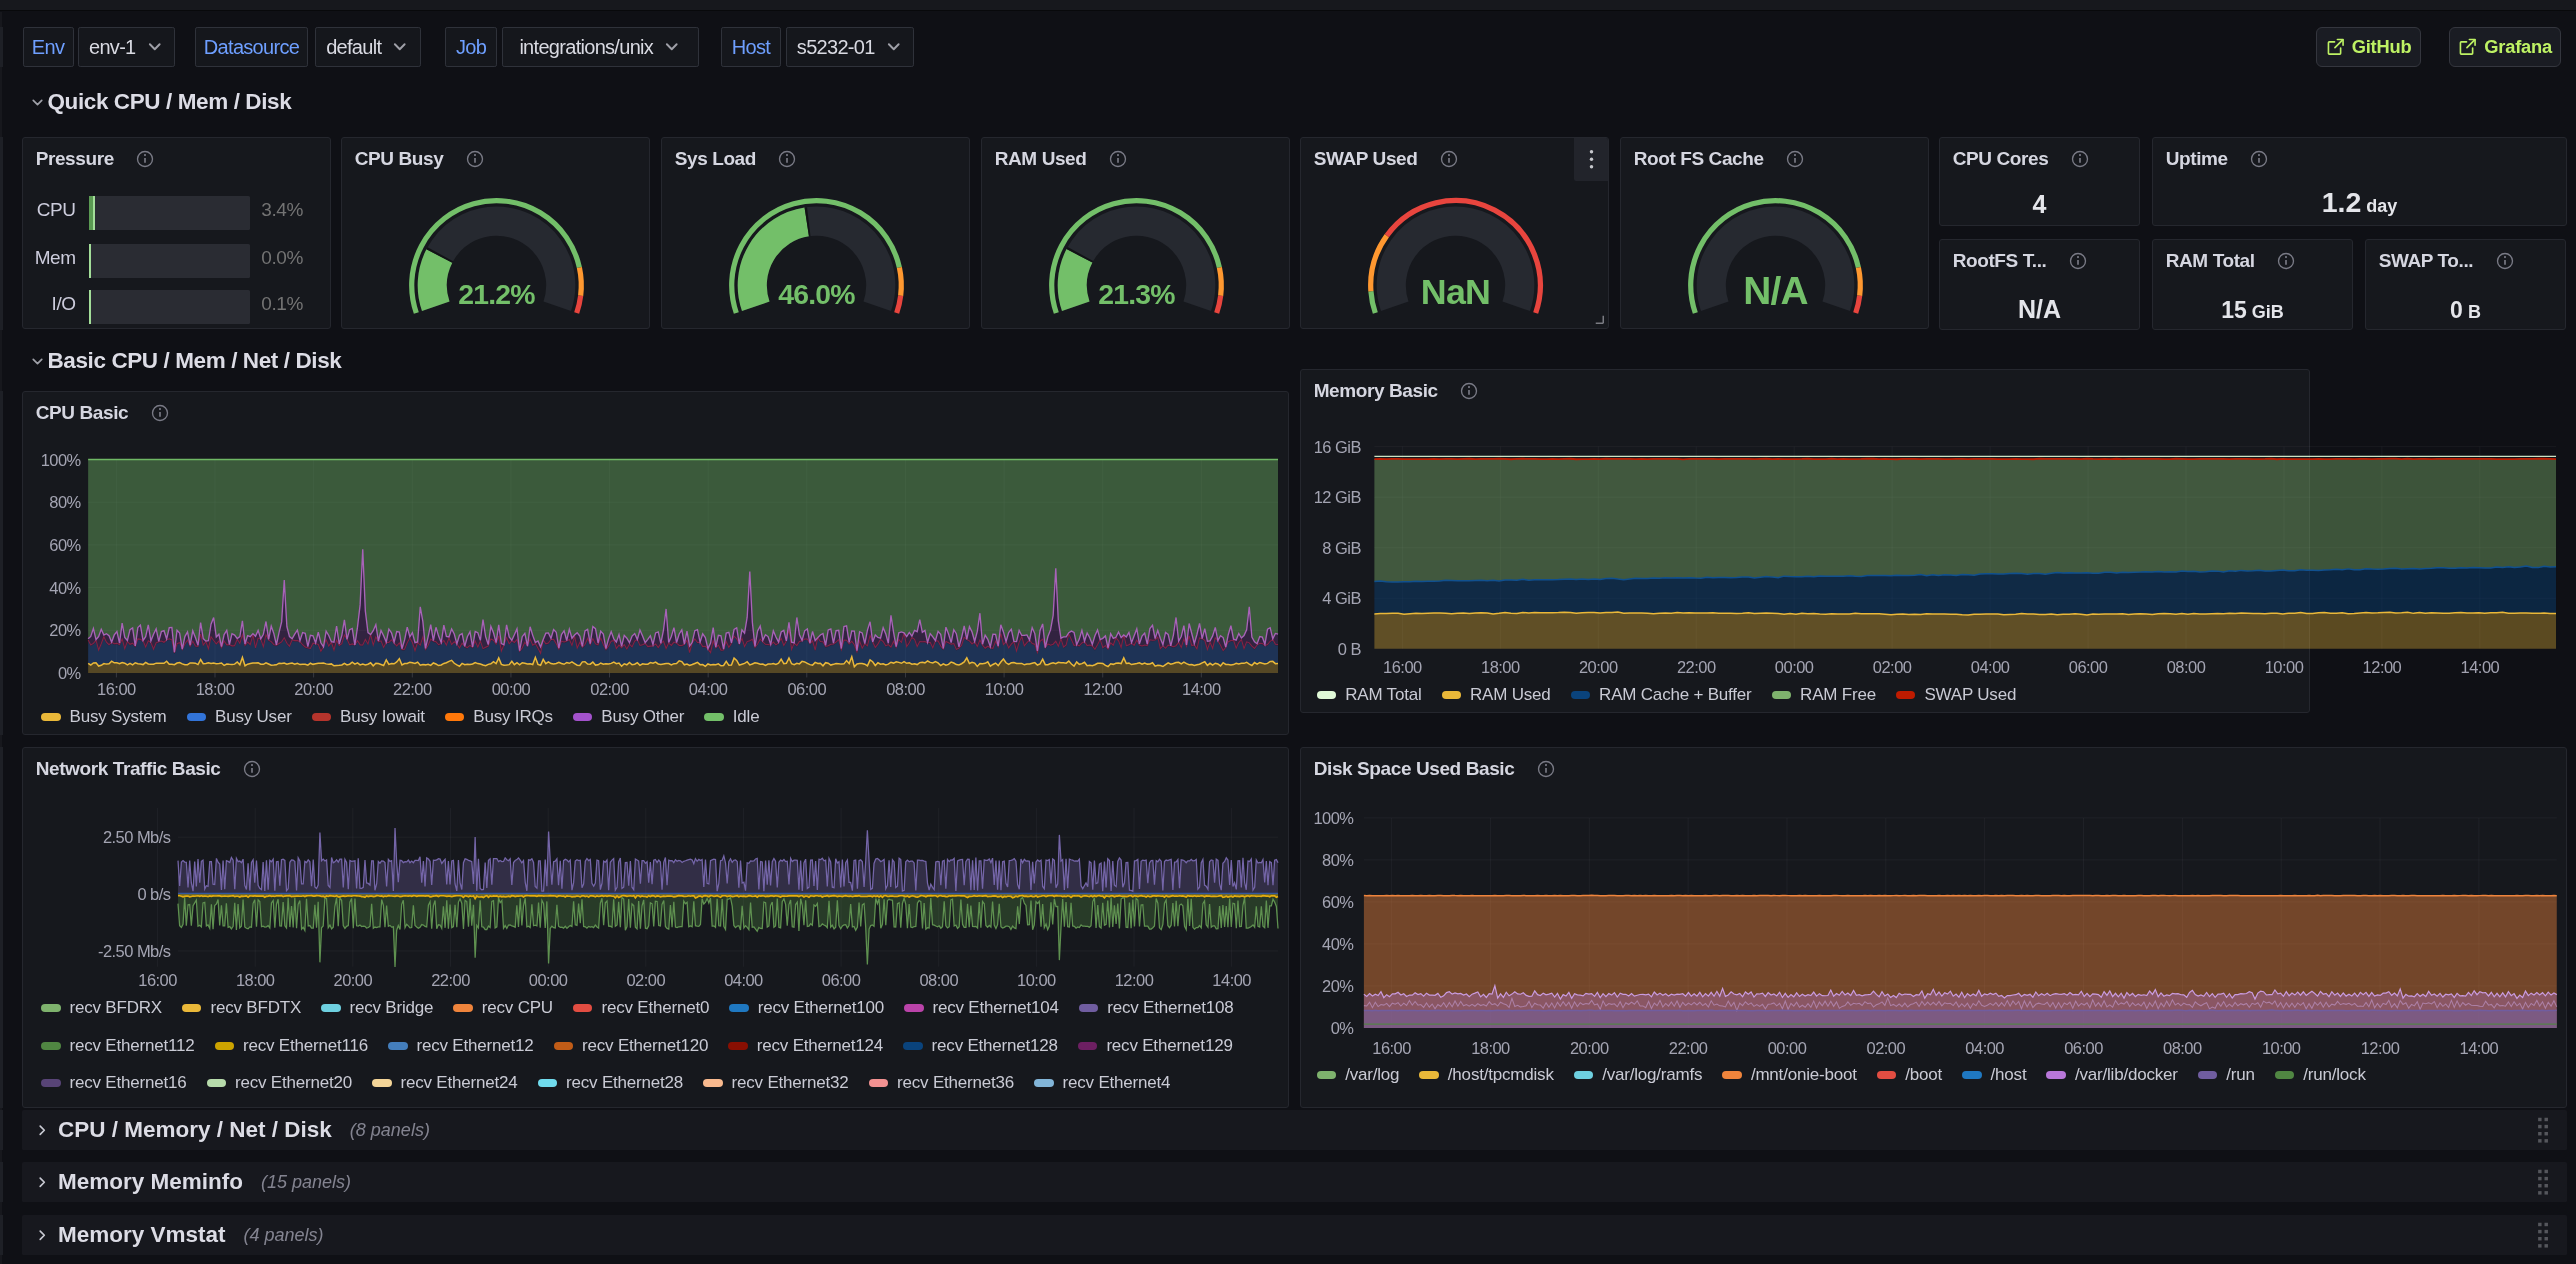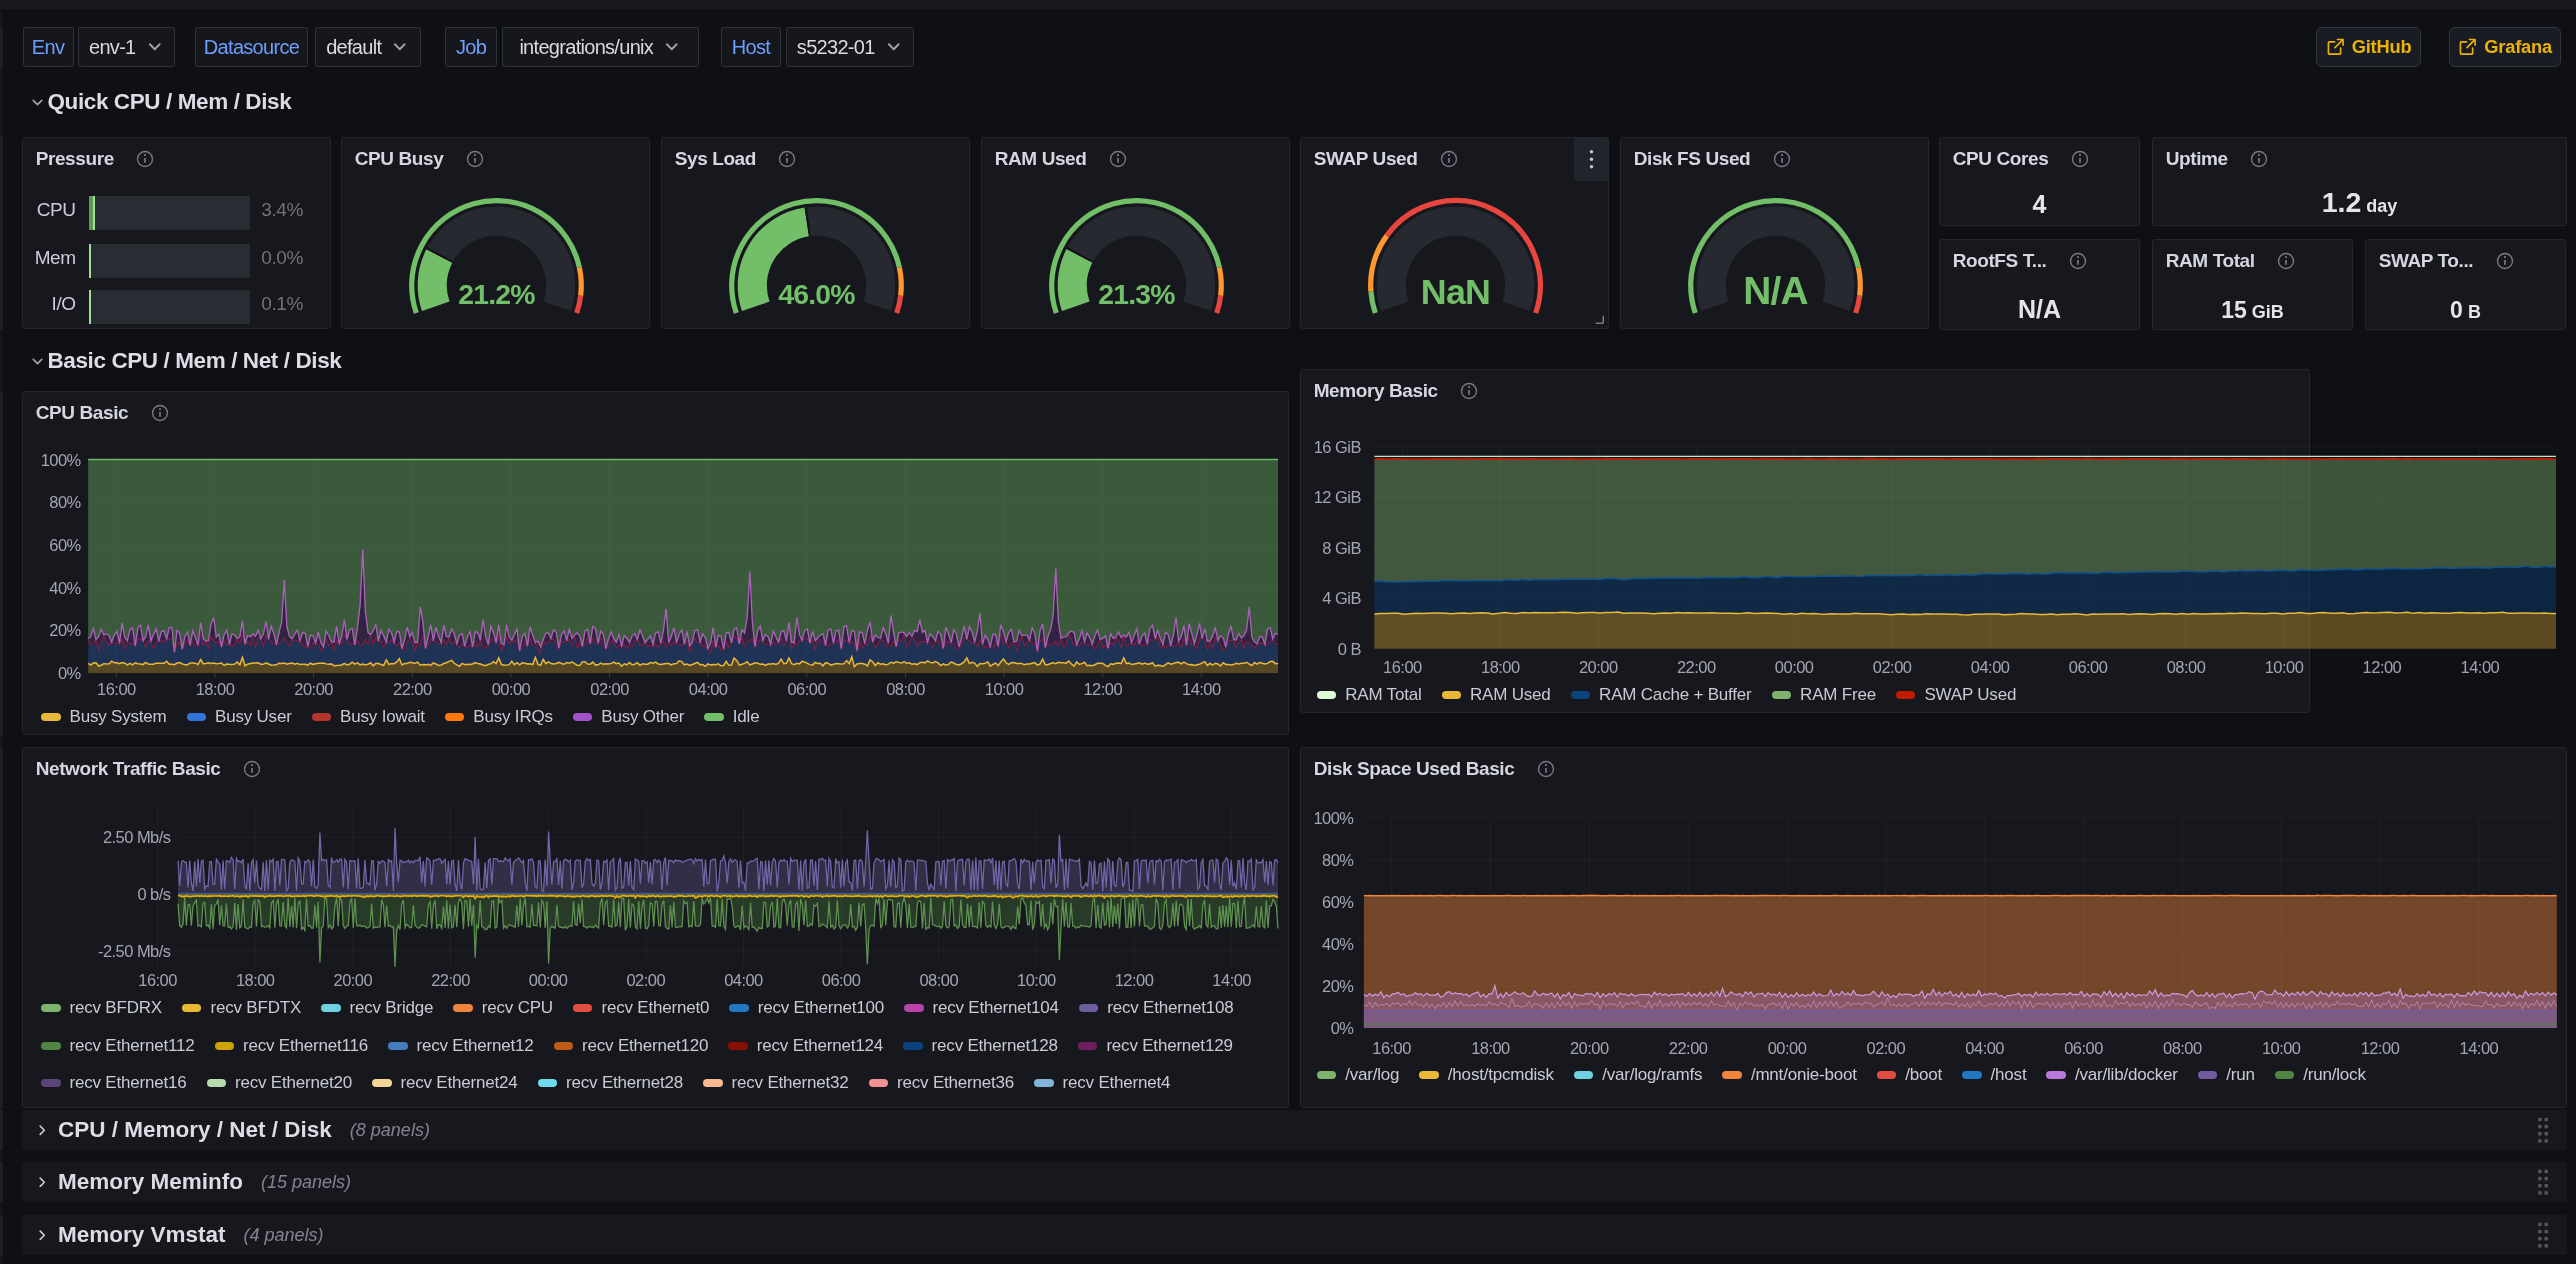--- a/index.html
+++ b/index.html
@@ -21,21 +21,21 @@
 .vlabel { color:#6e9fff; font-weight:500; }
 .secthead { position:absolute; display:flex; align-items:center; gap:2px; font-size:22.5px; font-weight:700; color:#dcdce5; letter-spacing:-0.4px; }
 .secthead .chev { width:17px; height:17px; }
 .rowbar { position:absolute; left:22px; width:2545px; height:40px; background:#17181e; border-radius:1.5px; display:flex; align-items:center; gap:7.5px; padding-left:12px; font-size:22.5px; font-weight:700; color:#dcdce5; }
 .rowbar .chev { width:16.5px; height:16.5px; color:#c9cad3; }
 .rowbar .cnt { font-size:18px; font-weight:400; font-style:italic; color:rgba(204,204,220,.6); margin-left:10.5px; }
 .rowbar .dots { position:absolute; right:18px; top:6.7px; }
 .bgrow { position:absolute; left:66px; width:161px; height:34px; background:#2a2c33; border-radius:1.5px; }
 .bglab { position:absolute; width:43px; text-align:right; font-size:19px; color:#ccccdc; letter-spacing:-0.4px; }
 .bgval { position:absolute; left:222px; width:58px; text-align:right; font-size:19px; color:#737373; letter-spacing:-0.4px; }
-.btn { position:absolute; top:27px; height:40px; background:#1a1c23; border:0.7px solid #34363e; border-radius:6px; display:flex; align-items:center; justify-content:center; gap:6.7px; font-size:18.3px; font-weight:600; color:#eab308; letter-spacing:-0.2px; }
+.btn { position:absolute; top:27px; height:40px; background:#1a1c23; border:0.7px solid #34363e; border-radius:6px; display:flex; align-items:center; justify-content:center; gap:6.7px; font-size:18.3px; font-weight:600; color:#bef264; letter-spacing:-0.2px; }
 </style></head><body>
 <div class="abs" style="left:0;top:0;width:2576px;height:11.2px;background:#17181d;border-bottom:0.7px solid #08090b"></div>
 <div class="abs" style="left:0;top:12px;width:1.5px;height:1252px;background:#17181d"></div>
 <div class="abs" style="left:0;top:27px;width:3px;height:40px;background:#1e2026"></div>
 <div class="abs" style="left:0;top:137px;width:3px;height:192px;background:#1e2026"></div>
 <div class="abs" style="left:0;top:239px;width:3px;height:91px;background:#1e2026"></div>
 <div class="abs" style="left:0;top:391px;width:3px;height:344px;background:#1e2026"></div>
 <div class="abs" style="left:0;top:747px;width:3px;height:361px;background:#1e2026"></div>
 <div class="abs" style="left:0;top:1110px;width:3px;height:40px;background:#1e2026"></div>
 <div class="abs" style="left:0;top:1162px;width:3px;height:40px;background:#1e2026"></div>
@@ -196,21 +196,21 @@
         <circle cx="10" cy="15" r="2.3" fill="#c7c8cd"></circle>
         <circle cx="10" cy="25" r="2.3" fill="#c7c8cd"></circle>
       </svg>
     </div>
     <svg class="abs" style="right:4.5px;bottom:4.5px" width="9" height="9" viewBox="0 0 12 12">
       <path d="M1 11h10M11 11V1" stroke="#7a7b82" stroke-width="2" fill="none"></path>
     </svg>
   </div>
 <div class="panel" style="left:1620px;top:137px;width:309px;height:192px">
     <div class="ptitle">
-      <span>Disk FS Used</span>
+      <span>Root FS Cache</span>
       <svg class="info" viewBox="0 0 24 24">
         <circle cx="12" cy="12" r="10" fill="none" stroke="currentColor" stroke-width="1.8"></circle>
         <line x1="12" y1="10.5" x2="12" y2="17" stroke="currentColor" stroke-width="2.2"></line>
         <circle cx="12" cy="6.8" r="1.4" fill="currentColor"></circle>
       </svg>
     </div>
     <svg class="gsvg" width="309" height="192" viewBox="0 0 412 257">
       <path d="M124.69 225.30 A86 86 0 1 1 287.31 225.30" stroke="#262930" stroke-width="39" fill="none" stroke-linecap="butt"></path>
       <path d="M98.68 234.25 A113.5 113.5 0 1 1 316.95 173.36" stroke="#73BF69" stroke-width="7" fill="none" stroke-linecap="butt"></path>
       <path d="M316.95 173.36 A113.5 113.5 0 0 1 318.65 211.15" stroke="#FF9830" stroke-width="7" fill="none" stroke-linecap="butt"></path>

